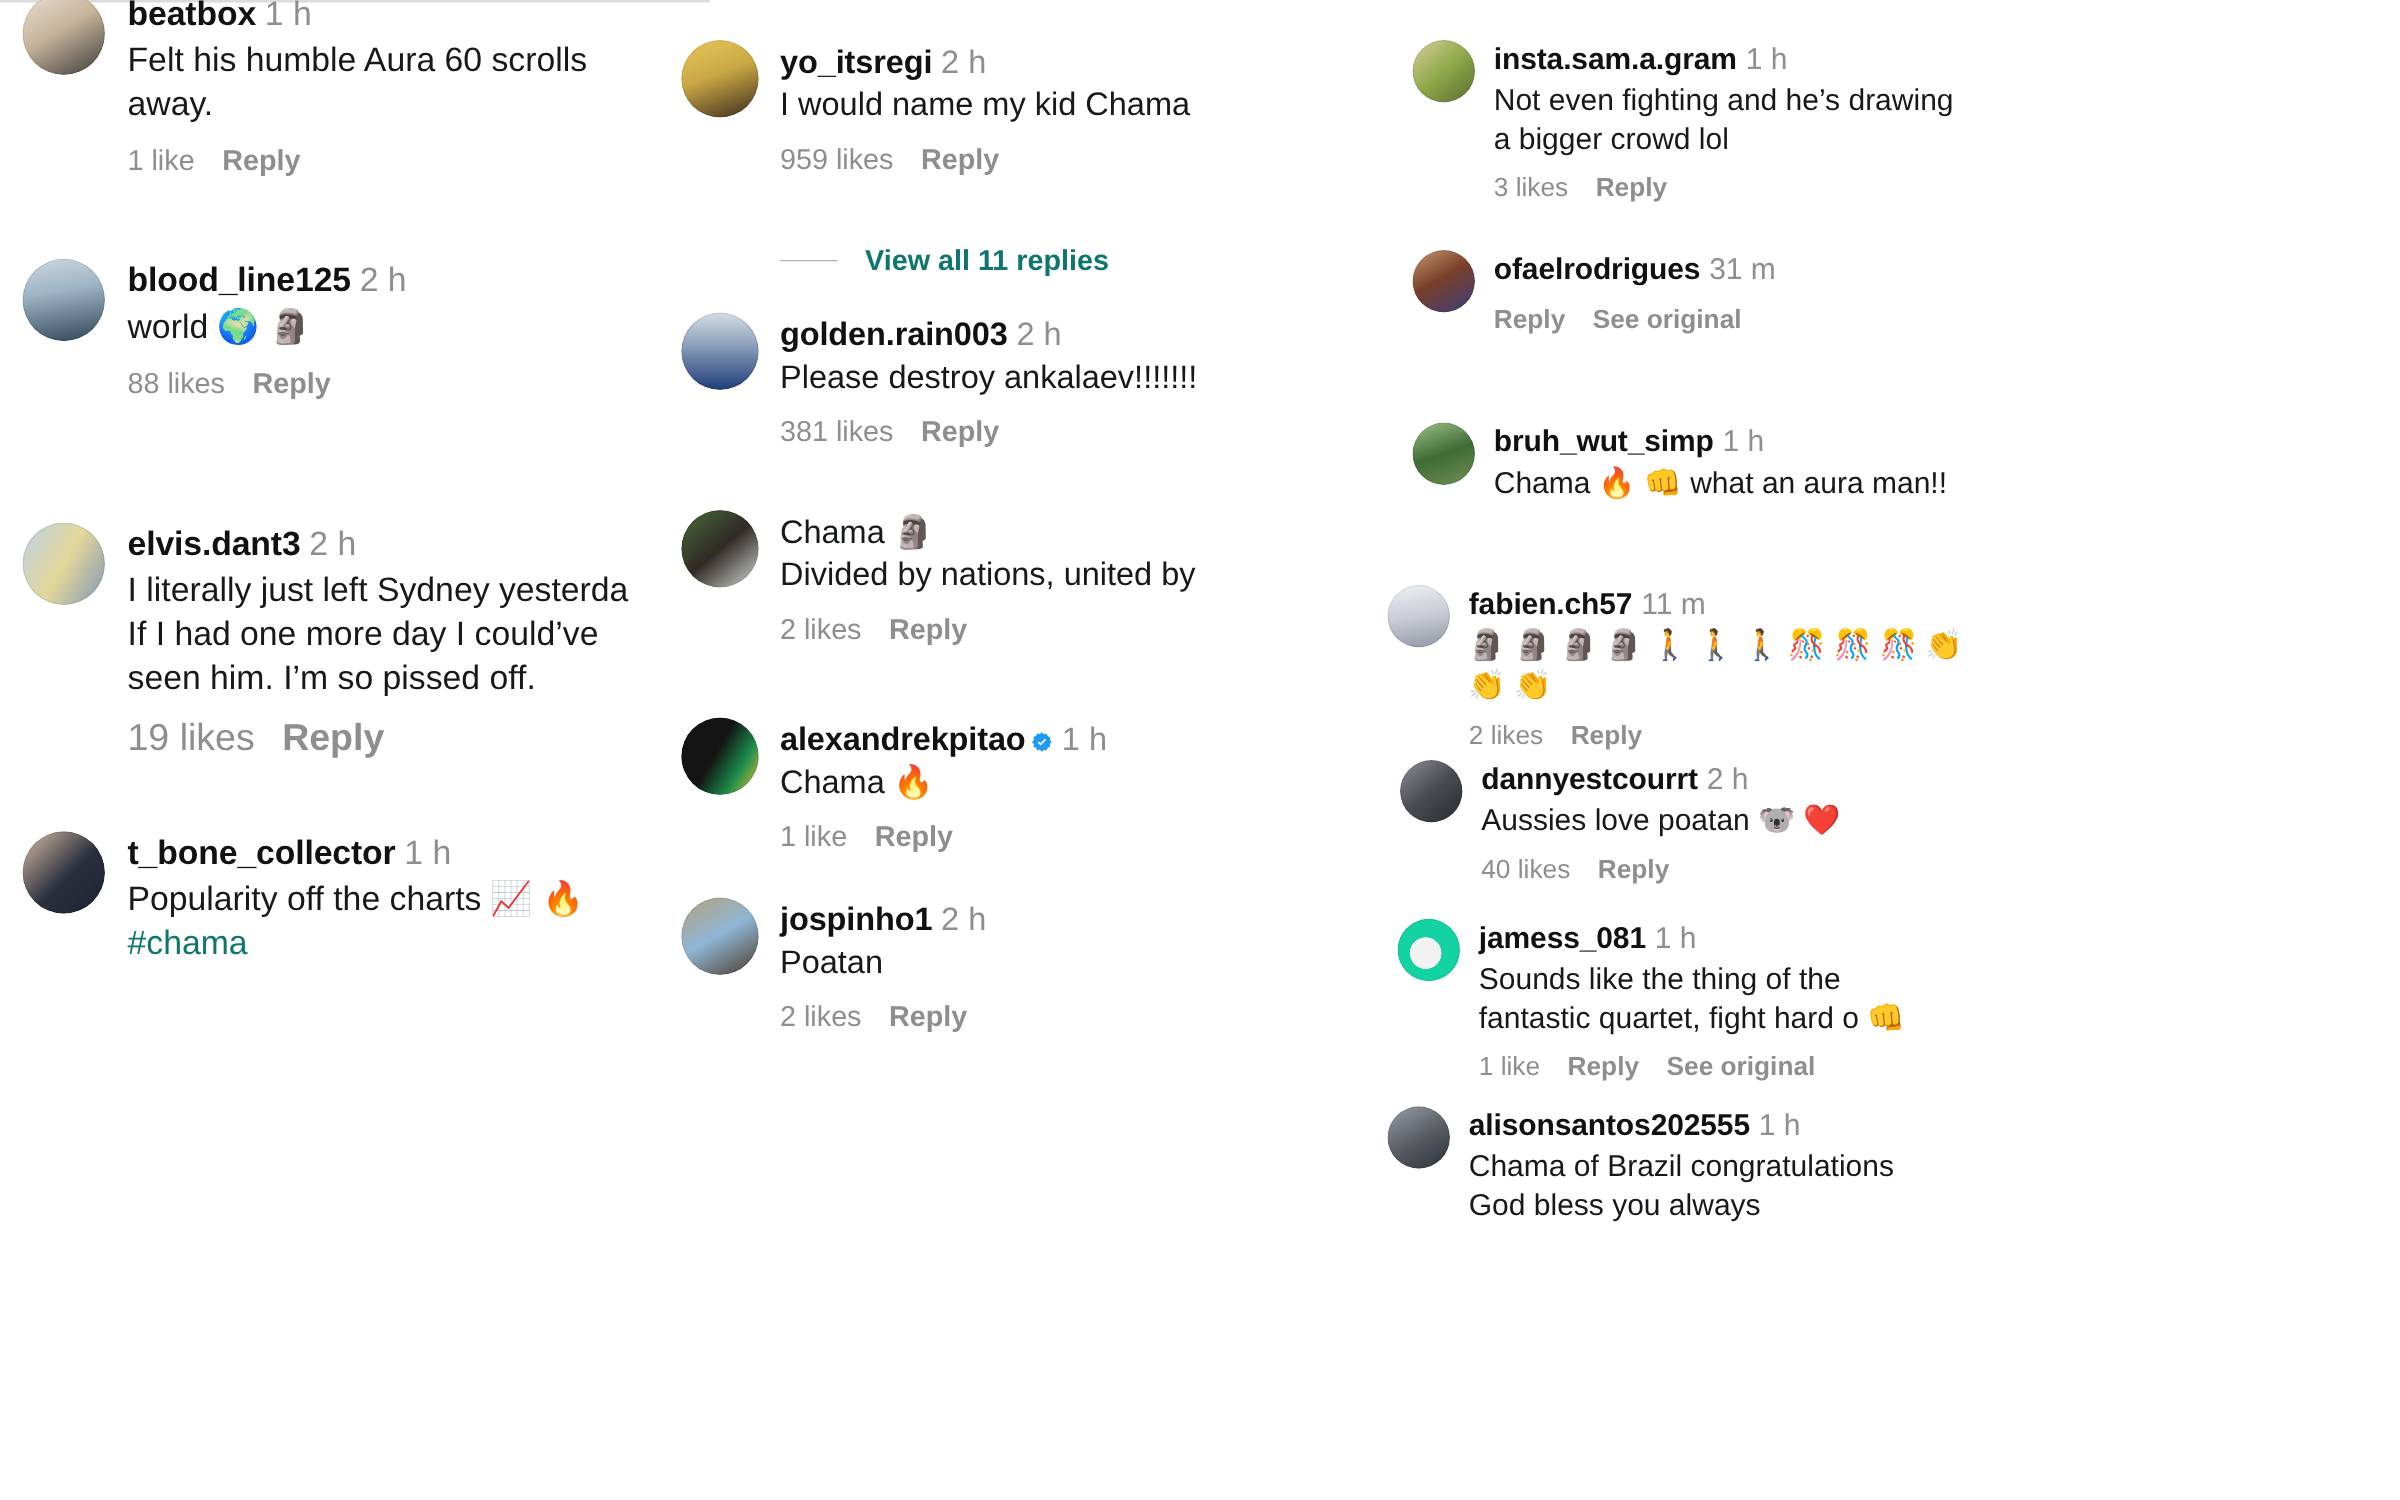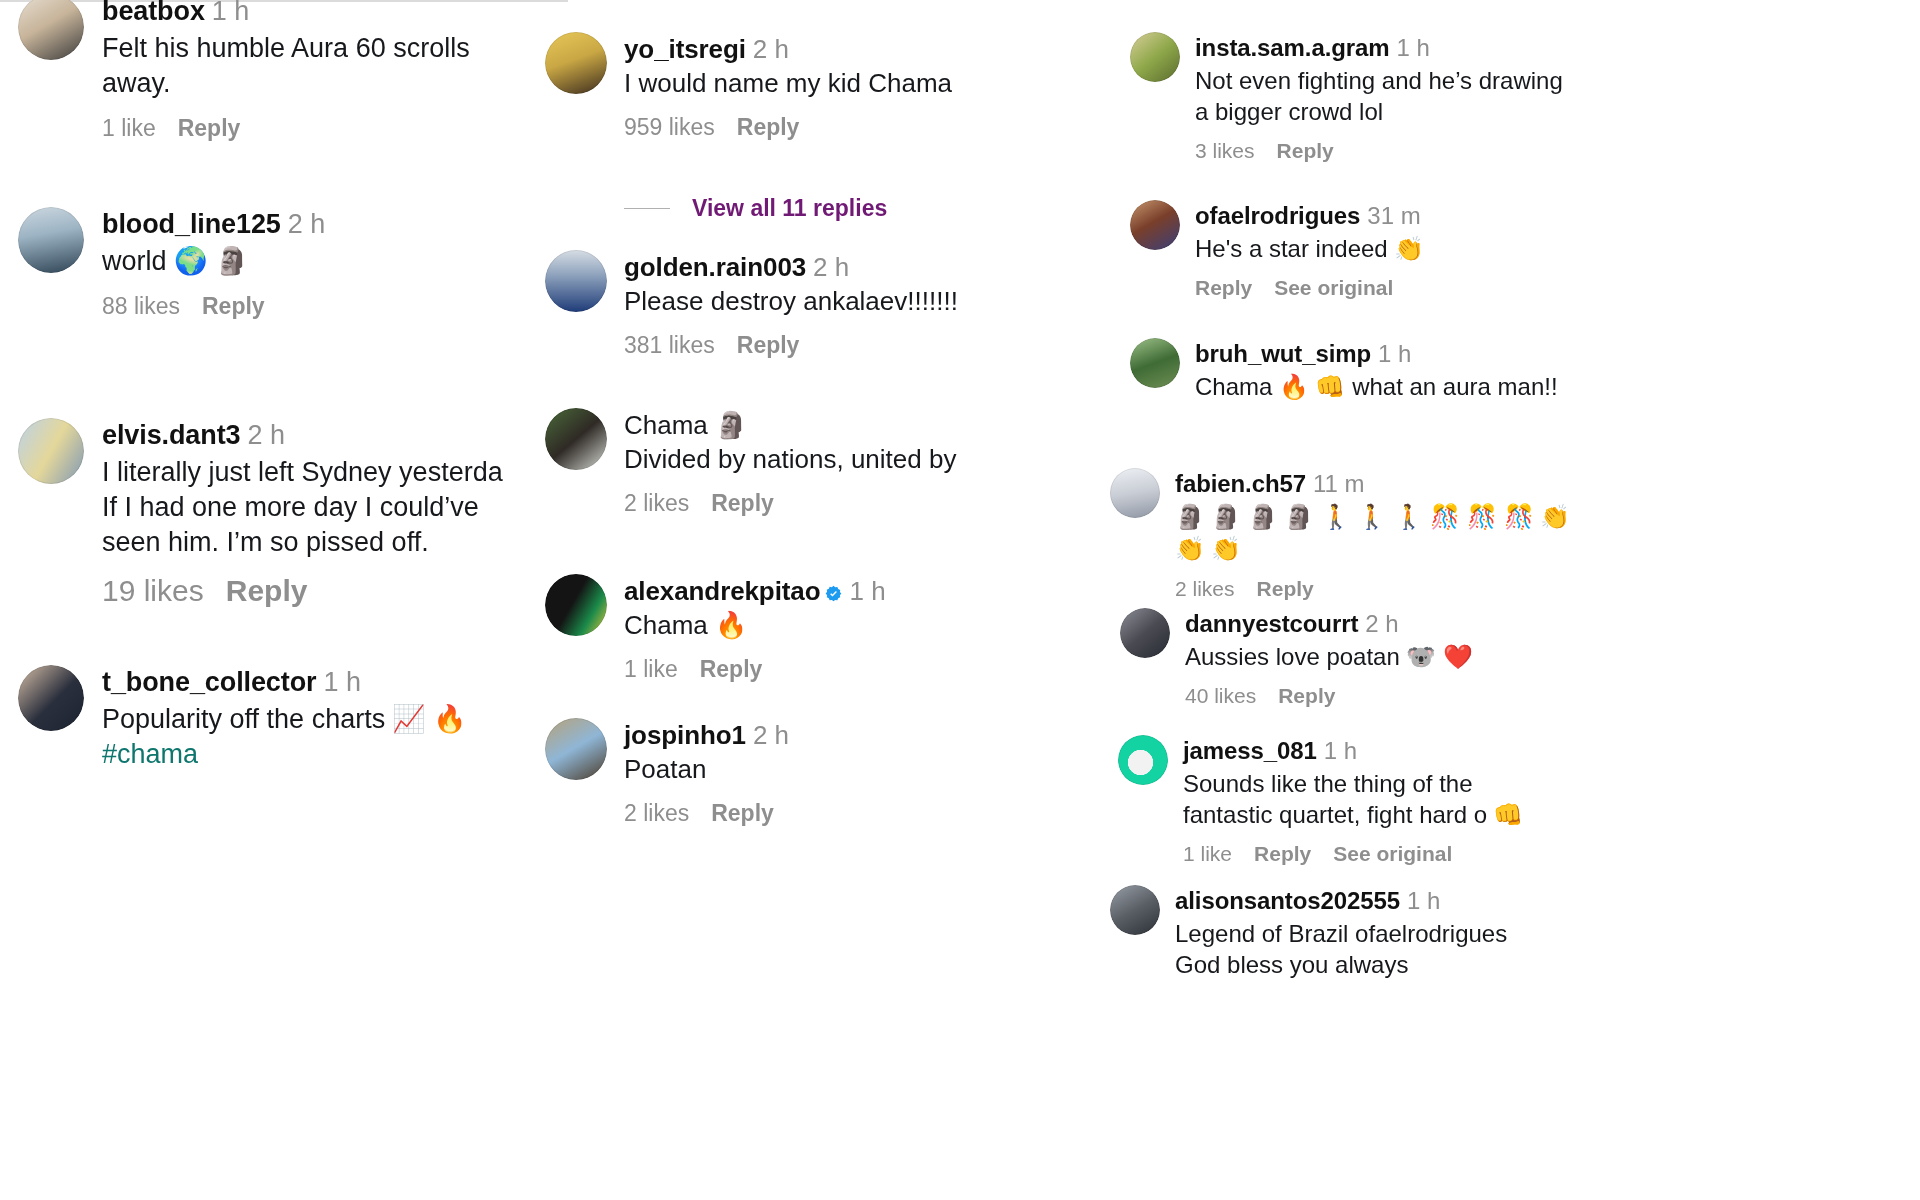--- a/index.html
+++ b/index.html
@@ -91,21 +91,21 @@
     margin-top: 13px;
   }
   .meta .likes { font-weight: 400; }
   .meta .reply { font-weight: 600; margin-left: 22px; }
   .meta .seeorig { font-weight: 600; margin-left: 22px; }
 
   .view-replies {
     position: absolute;
     display: flex;
     align-items: center;
-    color: #701a75;
+    color: #0f766e;
   }
   .view-replies .rule {
     width: 46px; height: 1px;
     background: #b0b0b0;
     margin-right: 22px;
   }
   .view-replies .vr-label { font-weight: 600; }
 
   .nowrap { white-space: nowrap; }
   .clip { overflow: hidden; }
@@ -313,23 +313,20 @@
     </div>
 
     <div class="comment" style="left:20px; top:200px; width:545px;">
       <div class="avatar" style="width:50px;height:50px;margin-right:15px;">
         <div class="av-inner" style="background:linear-gradient(150deg,#c99a72 0%,#7a3f2a 45%,#3a3f7a 100%);"></div>
       </div>
       <div class="body">
         <div class="headline" style="font-size:24px;">
           <span class="uname">ofaelrodrigues</span><span class="time">31 m</span>
         </div>
-        <div class="ctext" style="font-size:24px;">
-          <div>He's a star indeed 👏</div>
-        </div>
         <div class="meta" style="font-size:21px;margin-top:12px;">
           <span class="likes" style="font-weight:600">Reply</span>
           <span class="seeorig">See original</span>
         </div>
       </div>
     </div>
 
     <div class="comment" style="left:20px; top:338px; width:545px;">
       <div class="avatar" style="width:50px;height:50px;margin-right:15px;">
         <div class="av-inner" style="background:linear-gradient(160deg,#9fc28a 0%,#3f6b35 50%,#6f8f55 100%);"></div>
@@ -403,20 +400,20 @@
 
     <div class="comment" style="left:0px; top:885px; width:565px;">
       <div class="avatar" style="width:50px;height:50px;margin-right:15px;">
         <div class="av-inner" style="background:linear-gradient(150deg,#9aa0a8 0%,#5a5f66 50%,#2b2f36 100%);"></div>
       </div>
       <div class="body">
         <div class="headline" style="font-size:24px;">
           <span class="uname">alisonsantos202555</span><span class="time">1 h</span>
         </div>
         <div class="ctext" style="font-size:24px;">
-          <div class="nowrap">Legend of Brazil ofaelrodrigues</div>
+          <div class="nowrap">Chama of Brazil congratulations</div>
           <div class="nowrap">God bless you always</div>
         </div>
       </div>
     </div>
   </div>
 
 </div>
 
 </body></html>

